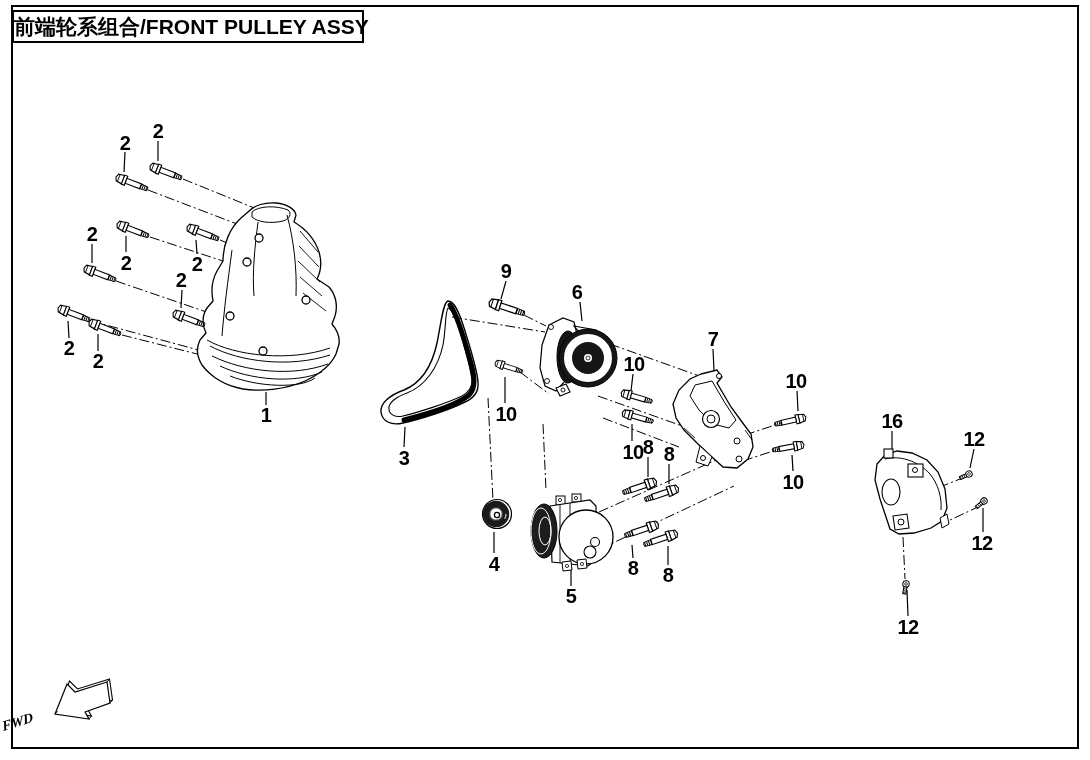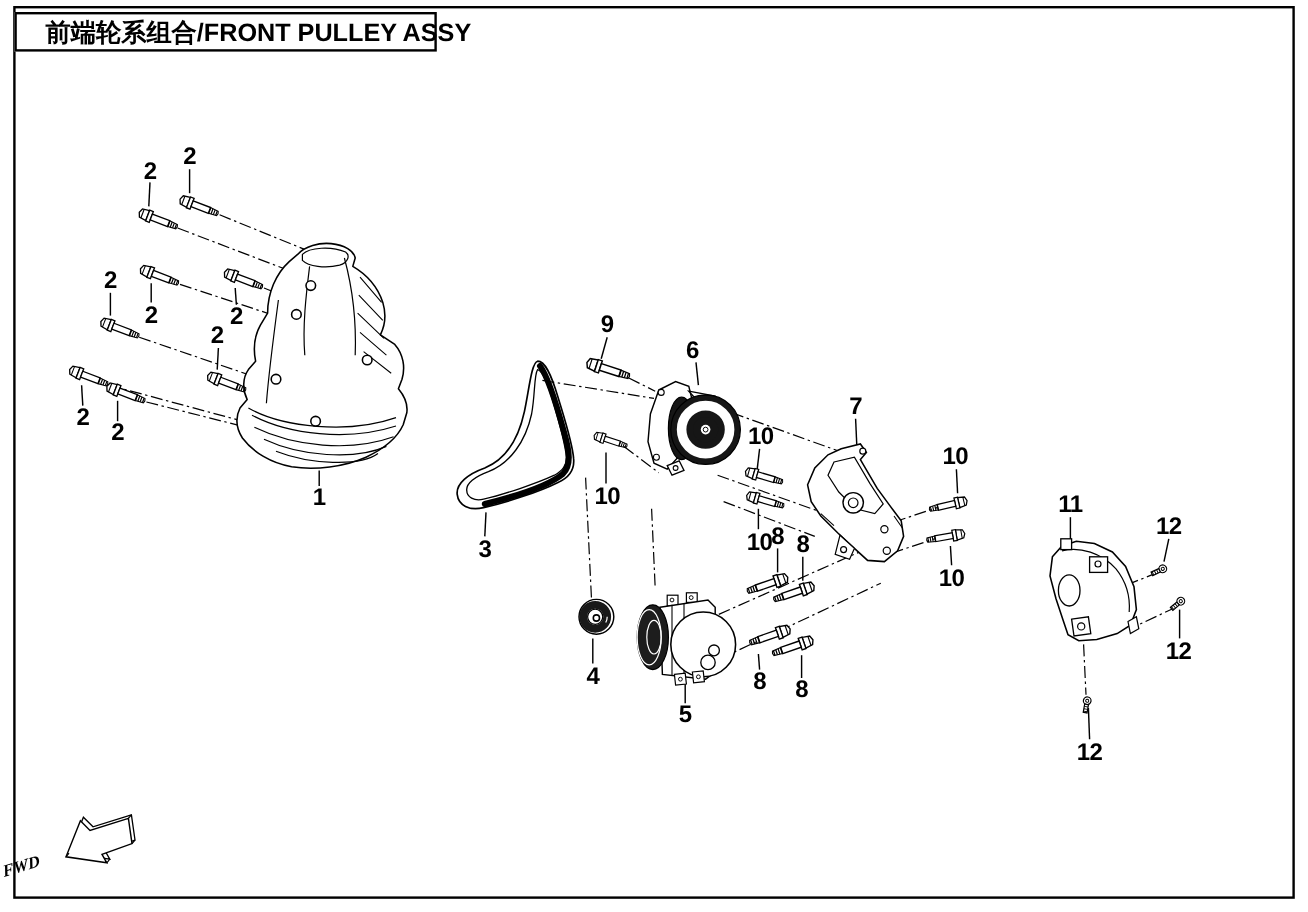--- a/index.html
+++ b/index.html
@@ -11,21 +11,20 @@
     overflow:hidden;
   }
   .diagram-svg{position:absolute;left:0;top:0;}
   .title-box{
     position:absolute;
     left:12px;top:10px;
     width:352px;height:33px;
     border:2px solid #000;
     box-sizing:border-box;
     display:flex;align-items:center;
-    padding-left:24px;
     background:#fff;
   }
   .title-box span{
     font-size:21px;font-weight:700;color:#000;
     letter-spacing:0px;white-space:nowrap;
   }
   .callout{
     position:absolute;
     transform:translate(-50%,-50%);
     font-size:20px;font-weight:700;color:#000;
@@ -279,18 +278,18 @@
 <span class="callout" style="left:648px;top:447px">8</span>
 <span class="callout" style="left:669px;top:454px">8</span>
 <span class="callout" style="left:633px;top:568px">8</span>
 <span class="callout" style="left:668px;top:575px">8</span>
 <span class="callout" style="left:506px;top:271px">9</span>
 <span class="callout" style="left:506px;top:414px">10</span>
 <span class="callout" style="left:634px;top:364px">10</span>
 <span class="callout" style="left:633px;top:452px">10</span>
 <span class="callout" style="left:796px;top:381px">10</span>
 <span class="callout" style="left:793px;top:482px">10</span>
-<span class="callout" style="left:892px;top:421px">11</span>
+<span class="callout" style="left:892px;top:421px">16</span>
 <span class="callout" style="left:974px;top:439px">12</span>
 <span class="callout" style="left:982px;top:543px">12</span>
 <span class="callout" style="left:908px;top:627px">12</span>
 
 </div>
 
 </body></html>

